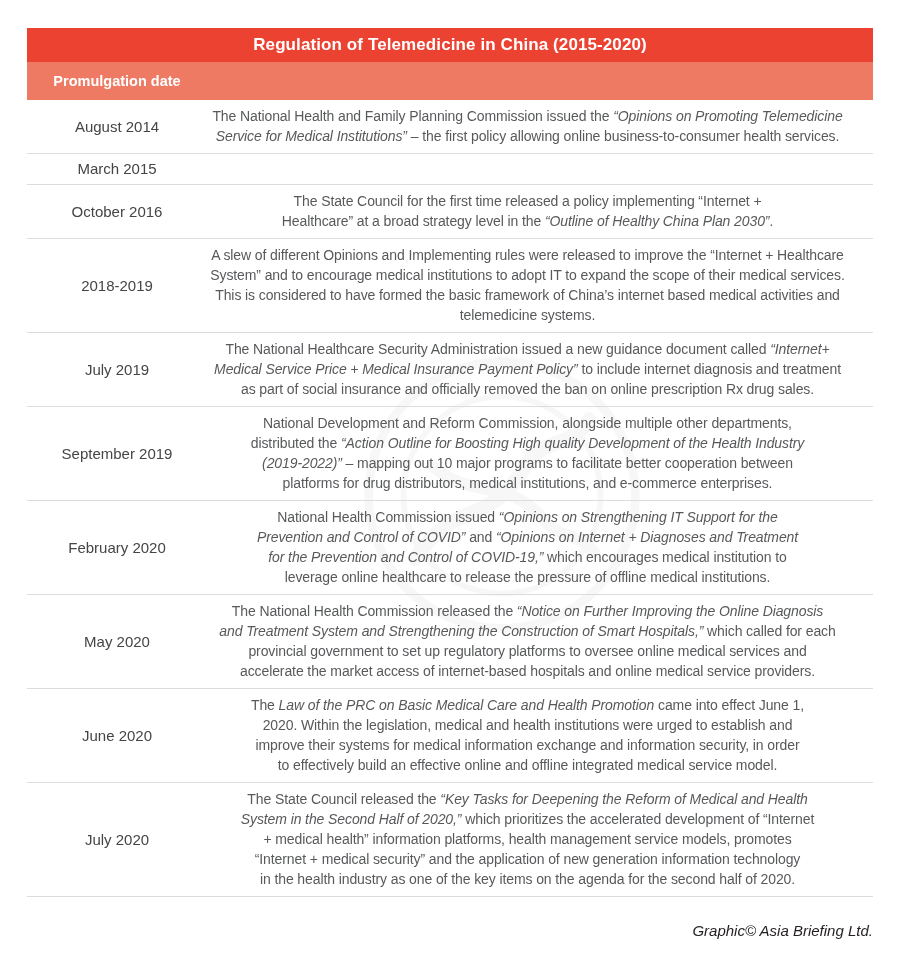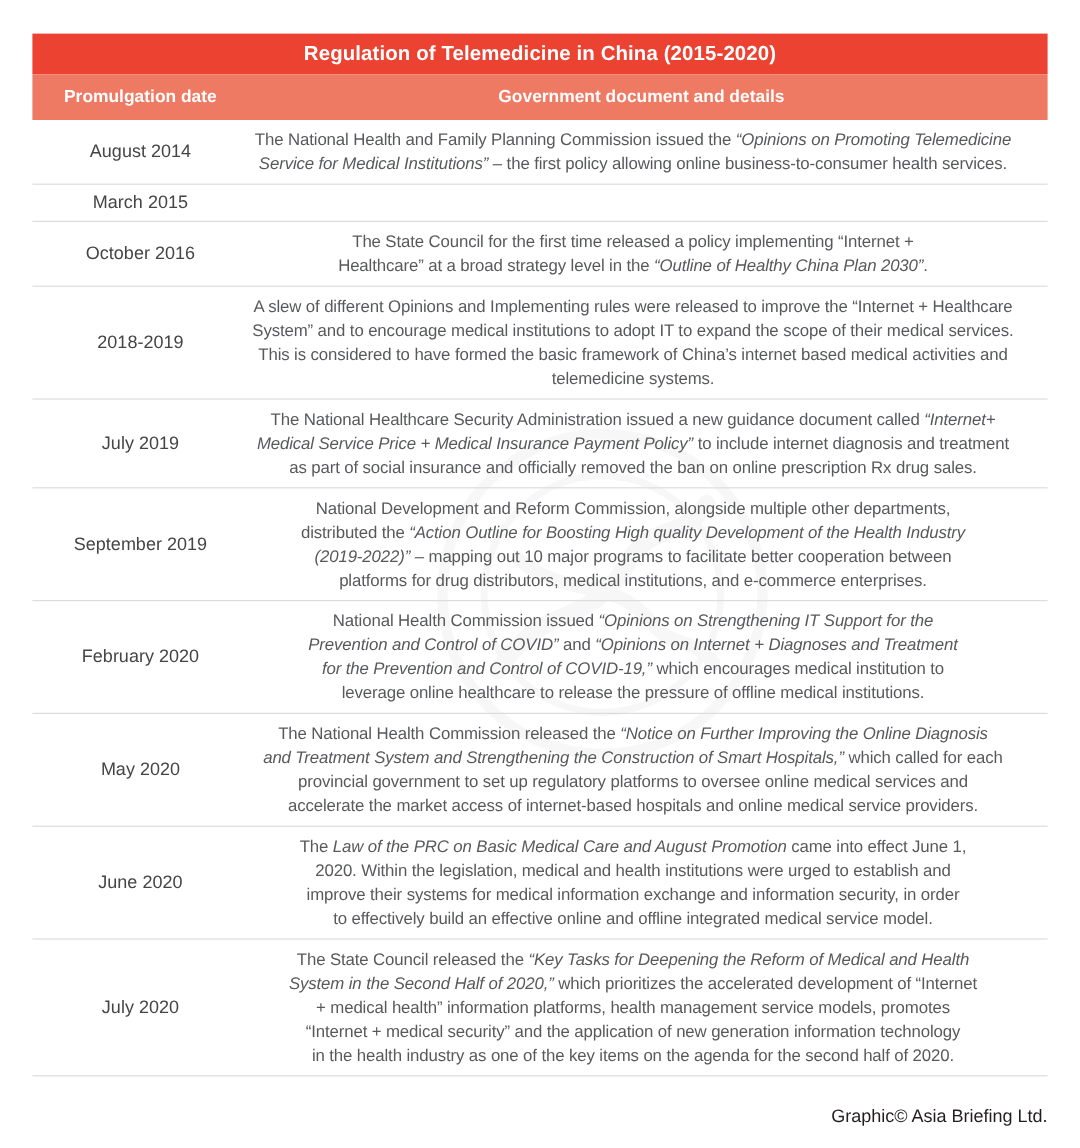--- a/index.html
+++ b/index.html
@@ -79,34 +79,34 @@
     left:330px;top:250px;
     width:290px;height:290px;
     opacity:0.045;
     z-index:0;
     pointer-events:none;
   }
   .footer{
     position:absolute;
     right:27px;top:922px;
     font-size:15px;
+    font-style:italic;
     color:var(--footer-text);
   }
 </style>
 </head>
 <body>
 
 <div class="canvas">
   <div class="table">
 
     <div class="title-bar">Regulation of Telemedicine in China (2015-2020)</div>
 
     <div class="col-header">
       <div class="col-date">Promulgation date</div>
-      <div class="col-doc">Government document and details</div>
     </div>
 
     <div class="table-body" id="rows">
       <svg class="watermark" viewBox="0 0 100 100" xmlns="http://www.w3.org/2000/svg">
         <circle cx="50" cy="50" r="46" fill="none" stroke="#555" stroke-width="3"></circle>
         <circle cx="50" cy="50" r="34" fill="none" stroke="#555" stroke-width="2"></circle>
         <path d="M20,72 C35,50 45,62 58,40 C64,30 74,34 80,24" fill="none" stroke="#555" stroke-width="5" stroke-linecap="round"></path>
         <path d="M26,40 C40,52 52,44 64,58 C70,66 76,62 82,70" fill="none" stroke="#555" stroke-width="4" stroke-linecap="round"></path>
       </svg>
     <div class="row">
@@ -151,21 +151,21 @@
         </div>
         <div class="row">
           <div class="cell-date">May 2020</div>
           <div class="cell-text"><span>The National Health Commission released the </span><span class="it">“Notice on Further Improving the Online Diagnosis
 and Treatment System and Strengthening the Construction of Smart Hospitals,”</span><span> which called for each
 provincial government to set up regulatory platforms to oversee online medical services and
 accelerate the market access of internet-based hospitals and online medical service providers.</span></div>
         </div>
         <div class="row">
           <div class="cell-date">June 2020</div>
-          <div class="cell-text"><span>The </span><span class="it">Law of the PRC on Basic Medical Care and August Promotion</span><span> came into effect June 1,
+          <div class="cell-text"><span>The </span><span class="it">Law of the PRC on Basic Medical Care and Health Promotion</span><span> came into effect June 1,
 2020. Within the legislation, medical and health institutions were urged to establish and
 improve their systems for medical information exchange and information security, in order
 to effectively build an effective online and offline integrated medical service model.</span></div>
         </div>
         <div class="row">
           <div class="cell-date">July 2020</div>
           <div class="cell-text"><span>The State Council released the </span><span class="it">“Key Tasks for Deepening the Reform of Medical and Health
 System in the Second Half of 2020,”</span><span> which prioritizes the accelerated development of “Internet
 + medical health” information platforms, health management service models, promotes
 “Internet + medical security” and the application of new generation information technology

